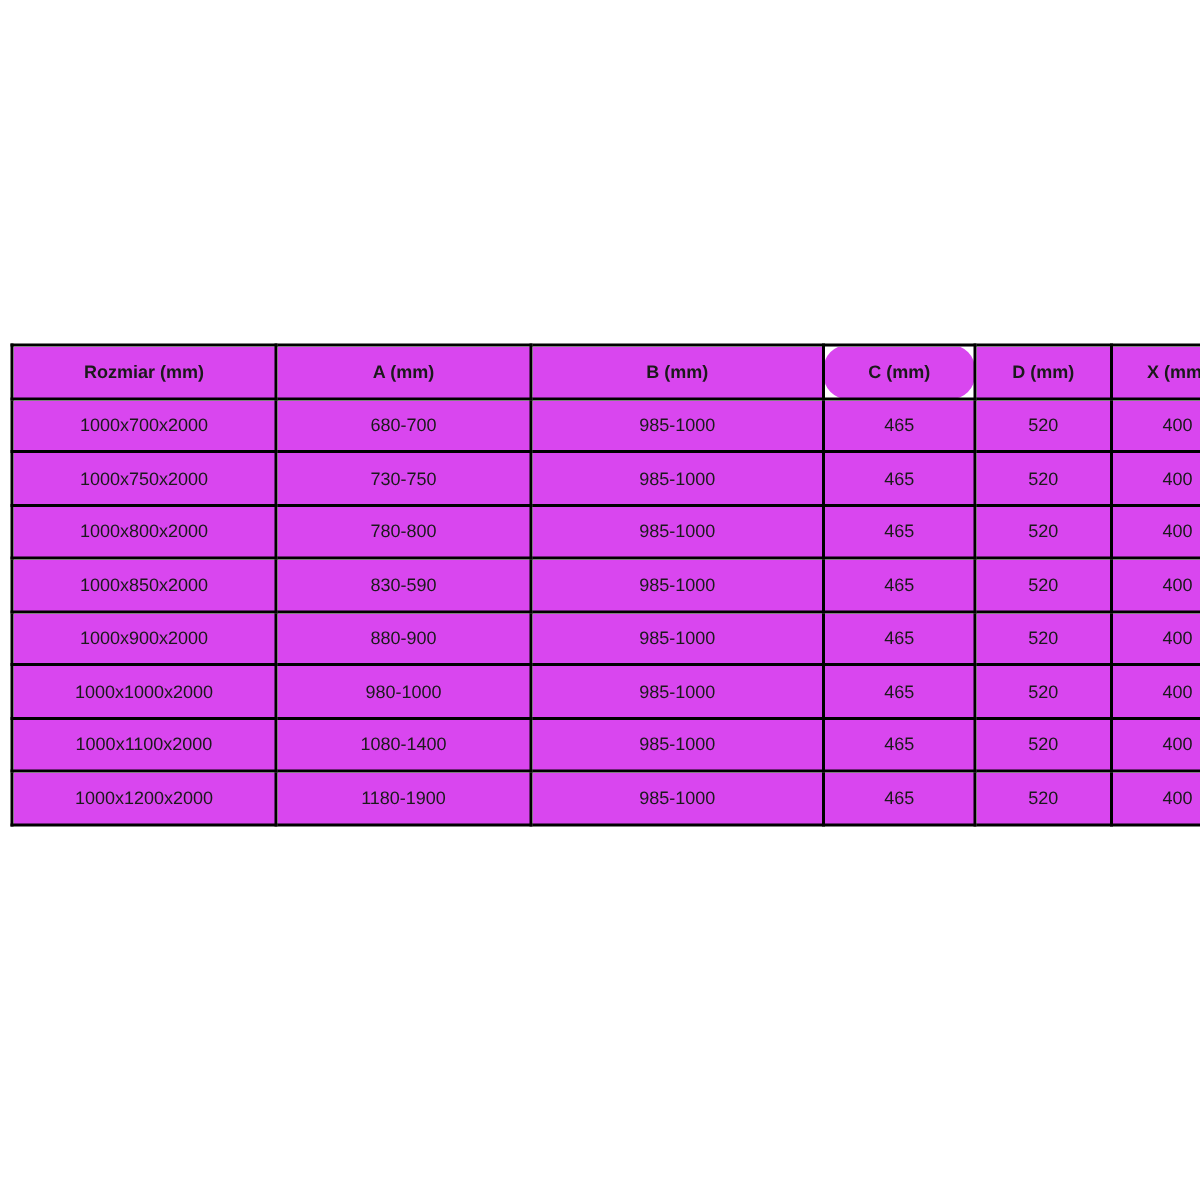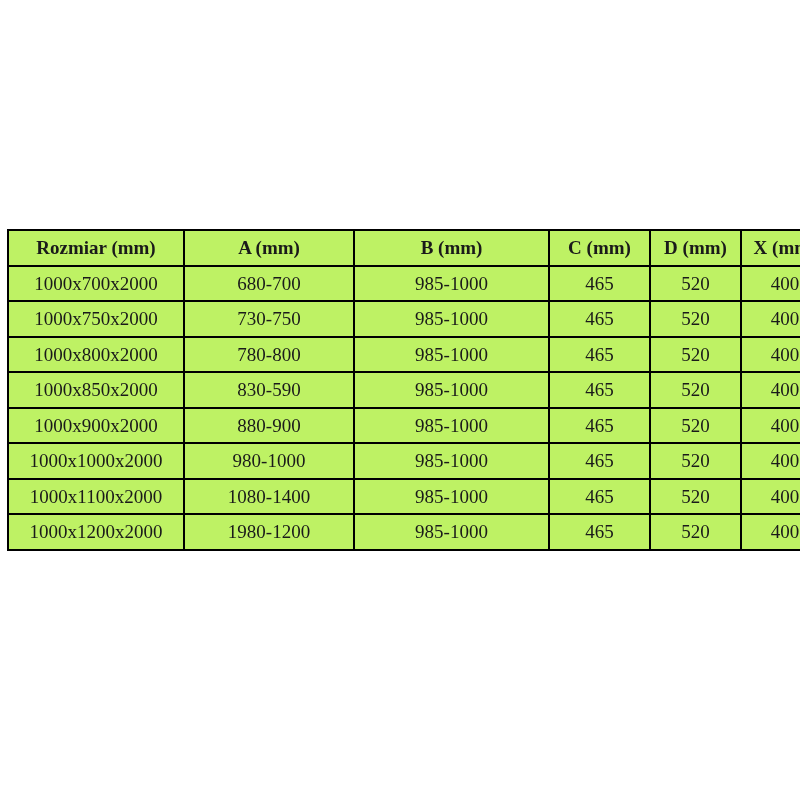--- a/index.html
+++ b/index.html
@@ -28,34 +28,33 @@
     width: 785px;
     color: #1a1a1a;
   }
   table.spec-table th,
   table.spec-table td {
     border: 2px solid #000000;
     text-align: center;
     vertical-align: middle;
     height: 33.5px;
     padding: 0 2px;
-    font-size: 19px;
+    font-size: 12px;
     line-height: 1;
-    background: #bef264;
+    background: #d946ef;
     overflow: hidden;
     white-space: nowrap;
-    font-family: Liberation Serif, serif;
   }
   table.spec-table th {
     font-weight: bold;
   }
   .col-0 { width: 170px; }
   .col-1 { width: 164px; }
   .col-2 { width: 189px; }
-  .col-3 { width: 95px; }
+  .col-3 { width: 95px; border-radius: 16px; }
   .col-4 { width: 85px; }
   .col-5 { width: 82px; }
 </style>
 </head>
 <body>
 
 <div class="page">
   <div class="spec-table-wrap">
     <table class="spec-table">
       <thead>
@@ -120,21 +119,21 @@
         <tr>
           <td>1000x1100x2000</td>
           <td>1080-1400</td>
           <td>985-1000</td>
           <td>465</td>
           <td>520</td>
           <td>400</td>
         </tr>
         <tr>
           <td>1000x1200x2000</td>
-          <td>1980-1200</td>
+          <td>1180-1900</td>
           <td>985-1000</td>
           <td>465</td>
           <td>520</td>
           <td>400</td>
         </tr>
       </tbody>
     </table>
   </div>
 </div>
 

